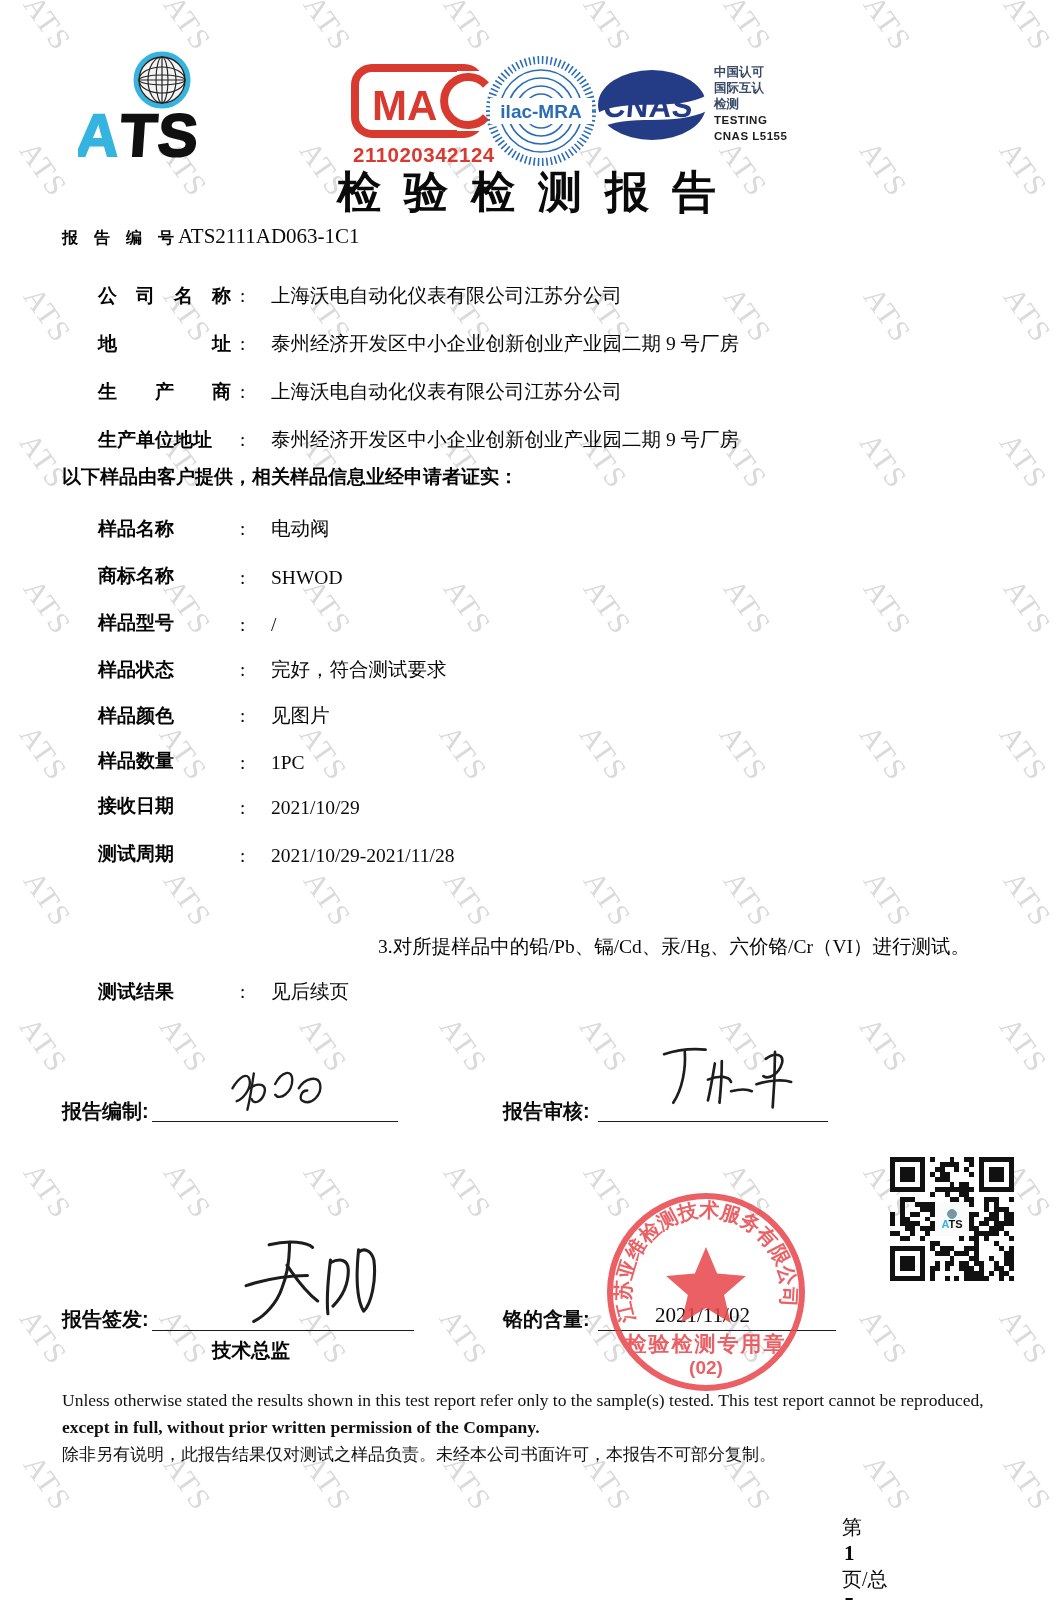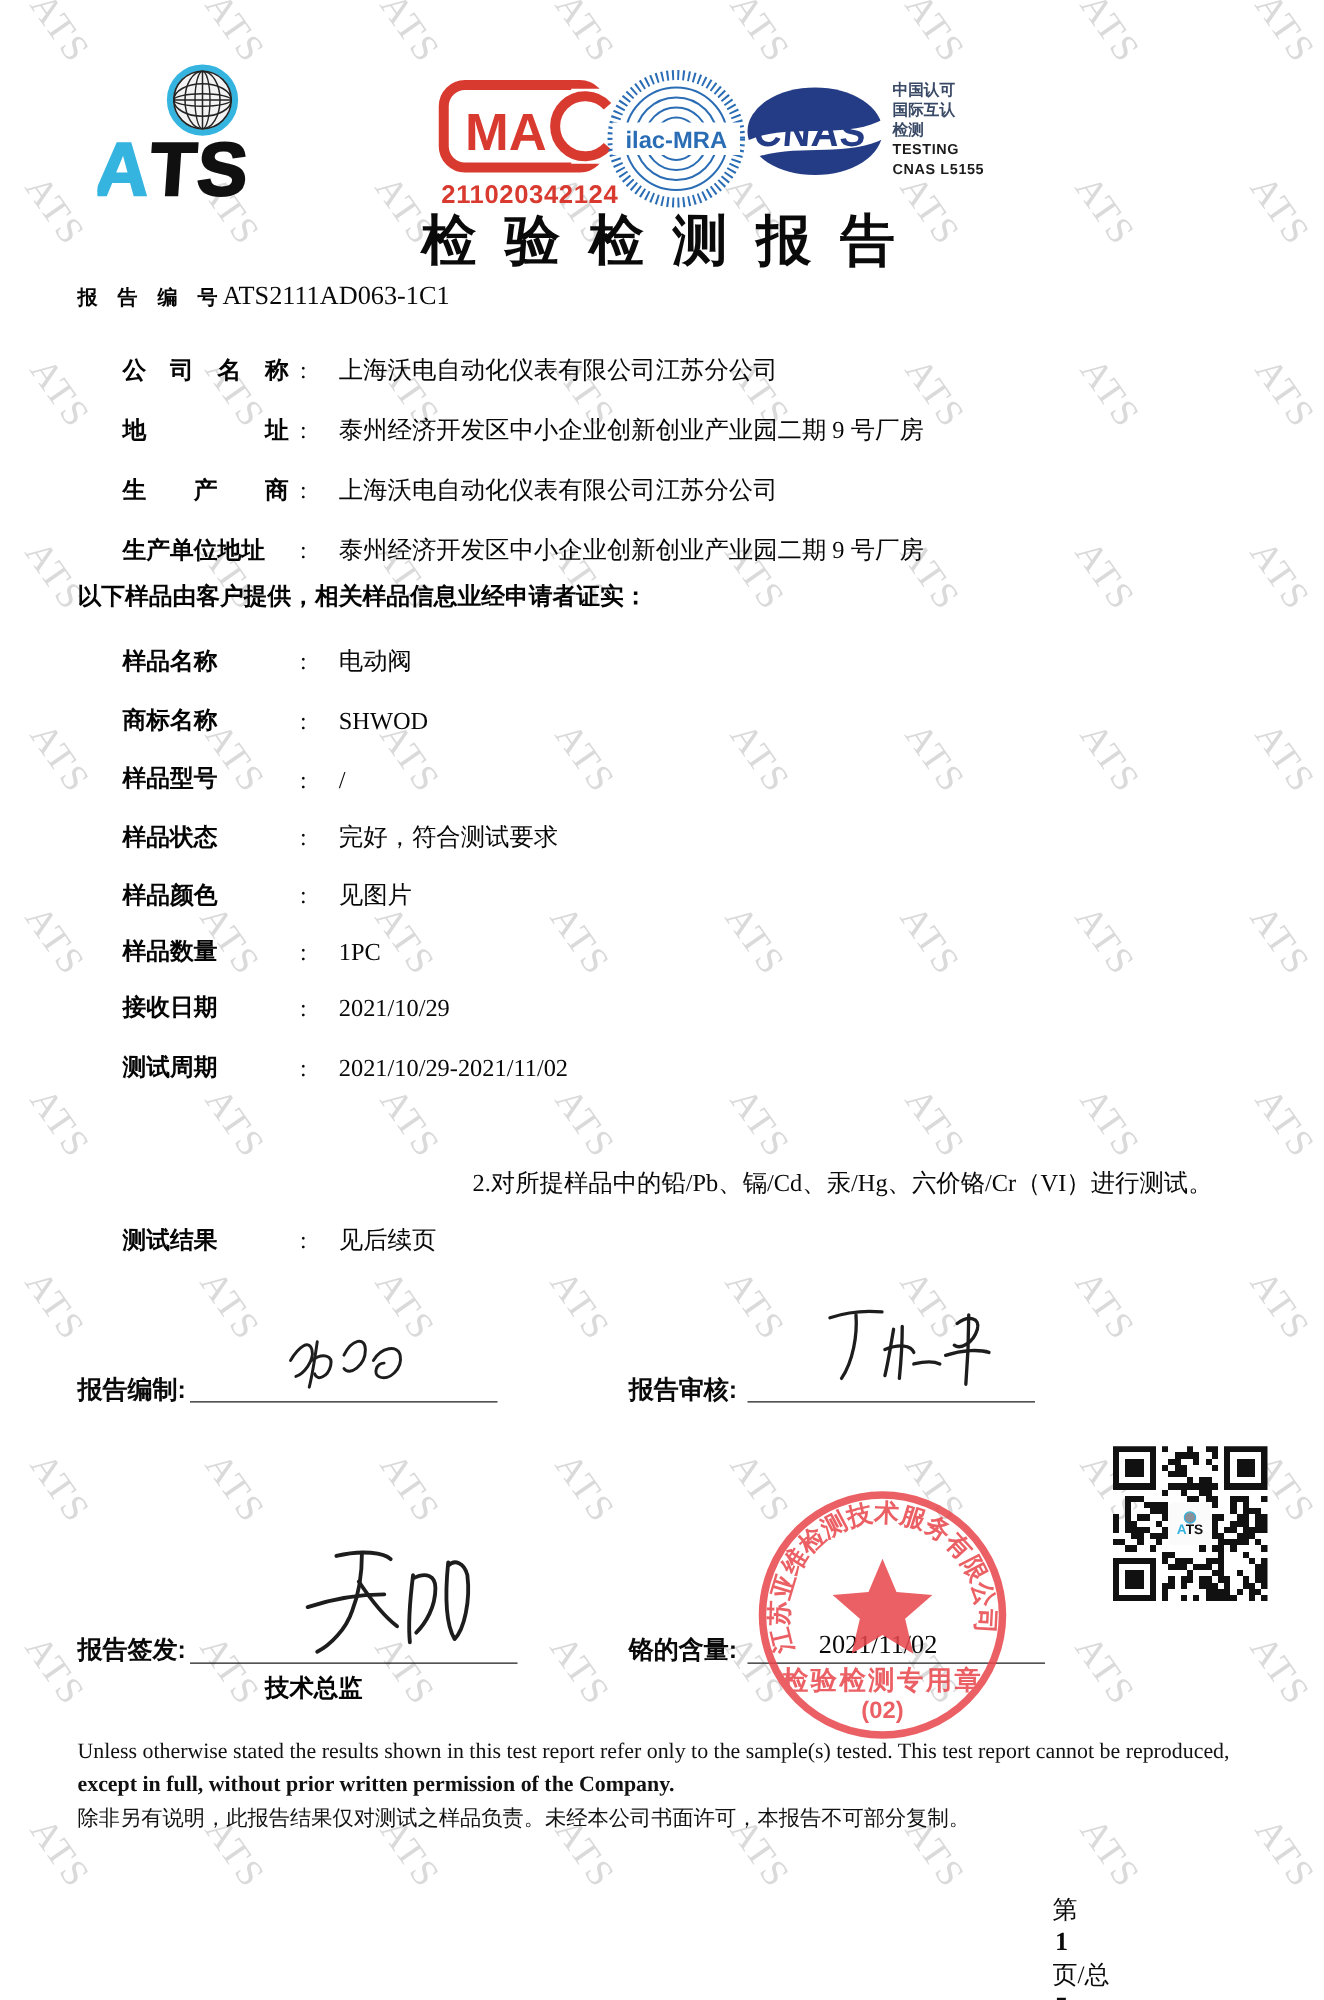--- a/index.html
+++ b/index.html
@@ -218,23 +218,23 @@
     <div class="abs frow" style="top:702px;">
       <span class="lbl flabel">样品颜色</span><span class="fcolon">:</span><span class="val">见图片</span>
     </div>
     <div class="abs frow" style="top:748px;">
       <span class="lbl flabel">样品数量</span><span class="fcolon">:</span><span class="val">1PC</span>
     </div>
     <div class="abs frow" style="top:793px;">
       <span class="lbl flabel">接收日期</span><span class="fcolon">:</span><span class="val">2021/10/29</span>
     </div>
     <div class="abs frow" style="top:841px;">
-      <span class="lbl flabel">测试周期</span><span class="fcolon">:</span><span class="val">2021/10/29-2021/11/02</span>
-    </div>
-    <div class="abs val" style="left:378px;top:933px;">2.对所提样品中的铅/Pb、镉/Cd、汞/Hg、六价铬/Cr（VI）进行测试。</div>
+      <span class="lbl flabel">测试周期</span><span class="fcolon">:</span><span class="val">2021/10/29-2021/11/28</span>
+    </div>
+    <div class="abs val" style="left:378px;top:933px;">3.对所提样品中的铅/Pb、镉/Cd、汞/Hg、六价铬/Cr（VI）进行测试。</div>
     <div class="abs frow" style="top:978px;">
       <span class="lbl flabel">测试结果</span><span class="fcolon">:</span><span class="val">见后续页</span>
     </div>
 
     <div class="abs siglbl" style="left:62px;top:1098px;">报告编制:</div>
     <div class="abs sigline" style="left:152px;top:1121px;width:246px;"></div>
     <svg class="abs" style="left:175px;top:1052px;" width="210" height="62" viewBox="0 0 105 58">
       <g fill="none" stroke="#1d1d1d" stroke-width="2.2" stroke-linecap="round" stroke-linejoin="round">
         <path d="M8,34 C14,24 22,18 24,26 C26,34 18,44 12,46"></path>
         <path d="M28,20 C26,34 24,46 22,54"></path>

